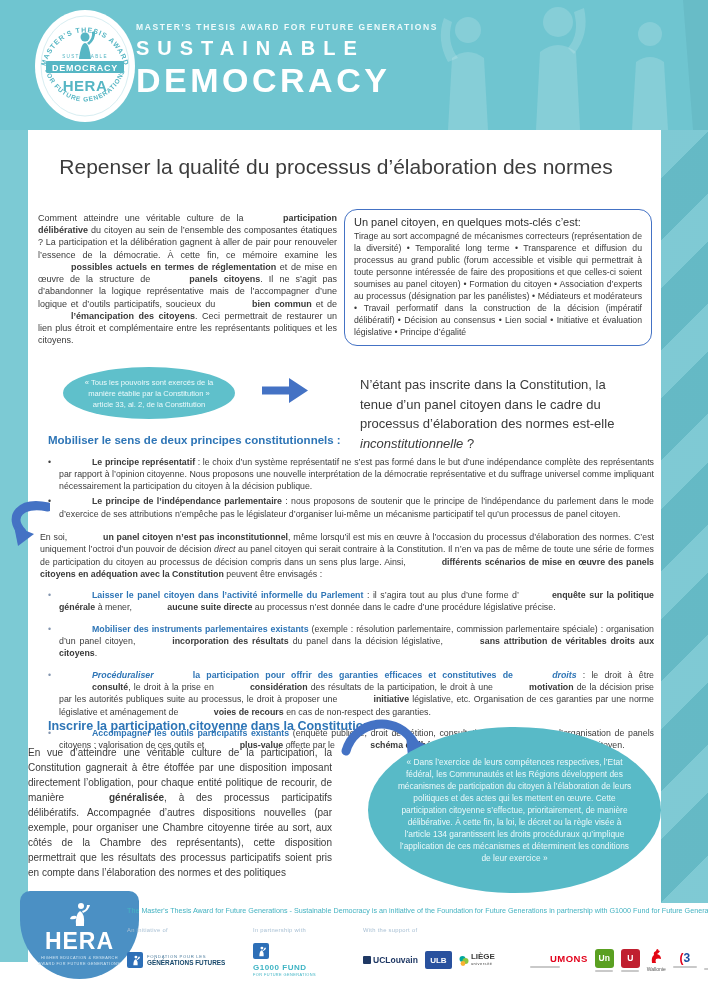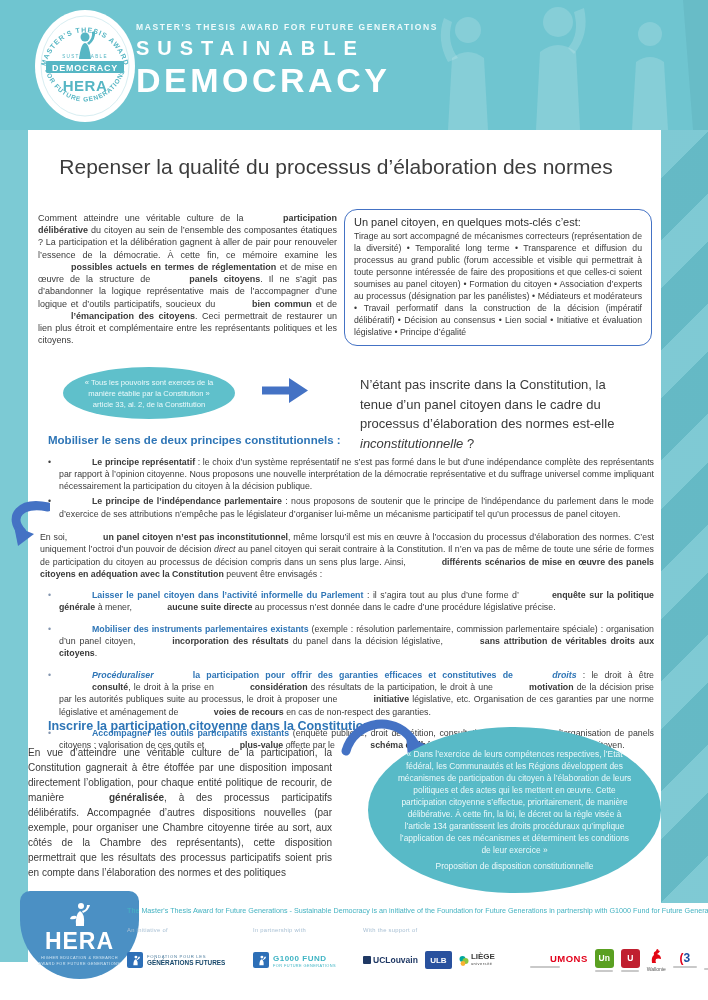--- a/index.html
+++ b/index.html
@@ -212,21 +212,20 @@
 
   <svg class="arc-arrow" width="90" height="55" viewBox="0 0 90 55">
     <path d="M8,48 A37,37 0 0 1 76,40" stroke="#4472c4" stroke-width="9" fill="none" stroke-linecap="round"></path>
     <polygon points="68,32 88,42 70,54" fill="#4472c4"></polygon>
   </svg>
 
   <div class="inscription-par"><span>En vue d’atteindre une véritable culture de la participation, la Constitution gagnerait à être étoffée par une disposition imposant directement l’obligation, pour chaque entité politique de recourir, de manière </span><span class="b">généralisée</span><span>, à des processus participatifs délibératifs. Accompagnée d’autres dispositions nouvelles (par exemple, pour organiser une Chambre citoyenne tirée au sort, aux côtés de la Chambre des représentants), cette disposition permettrait que les résultats des processus participatifs soient pris en compte dans l’élaboration des normes et des politiques</span></div>
 
   <div class="big-ellipse">
     <div>« Dans l’exercice de leurs compétences respectives, l’Etat fédéral, les Communautés et les Régions développent des mécanismes de participation du citoyen à l’élaboration de leurs politiques et des actes qui les mettent en œuvre. Cette participation citoyenne s’effectue, prioritairement, de manière délibérative. À cette fin, la loi, le décret ou la règle visée à l’article 134 garantissent les droits procéduraux qu’implique l’application de ces mécanismes et déterminent les conditions de leur exercice »</div>
-    <div class="ellipse-caption">Proposition de disposition constitutionnelle</div>
   </div>
 
   <div class="hera-blob">
     <svg width="26" height="26" viewBox="0 0 26 26">
       <g fill="#ffffff">
         <circle cx="14" cy="4" r="3"></circle>
         <path d="M9,24 Q8,12 13,9 Q18,11 17,24 Z"></path>
         <path d="M16,11 Q22,8 23,3 L20,3 Q20,8 15,9 Z"></path>
         <path d="M9,14 Q4,13 3,17 Q7,18 10,16 Z"></path>
       </g>
@@ -257,21 +256,21 @@
           <div class="fgf-l1">FONDATION POUR LES</div>
           <div class="fgf-l2">GÉNÉRATIONS FUTURES</div>
         </span>
       </div>
     </div>
   </div>
 
   <div class="footer-group" style="left:253px;">
     <div class="fg-label">In partnership with</div>
     <div class="fg-logos">
-      <div style="display:flex;align-items:flex-end;gap:4px;">
+      <div style="display:flex;align-items:flex-start;gap:4px;flex-direction:column;">
         <span class="sq g1000-sq">
           <svg width="11" height="11" viewBox="0 0 26 26">
               <g fill="#fff">
                 <circle cx="14" cy="5" r="3.5"></circle>
                 <path d="M8,24 Q8,12 13,10 Q19,12 18,24 Z"></path>
                 <path d="M17,12 Q23,9 24,4 L20,4 Q20,9 15,10 Z"></path>
               </g>
             </svg>
         </span>
         <span>

